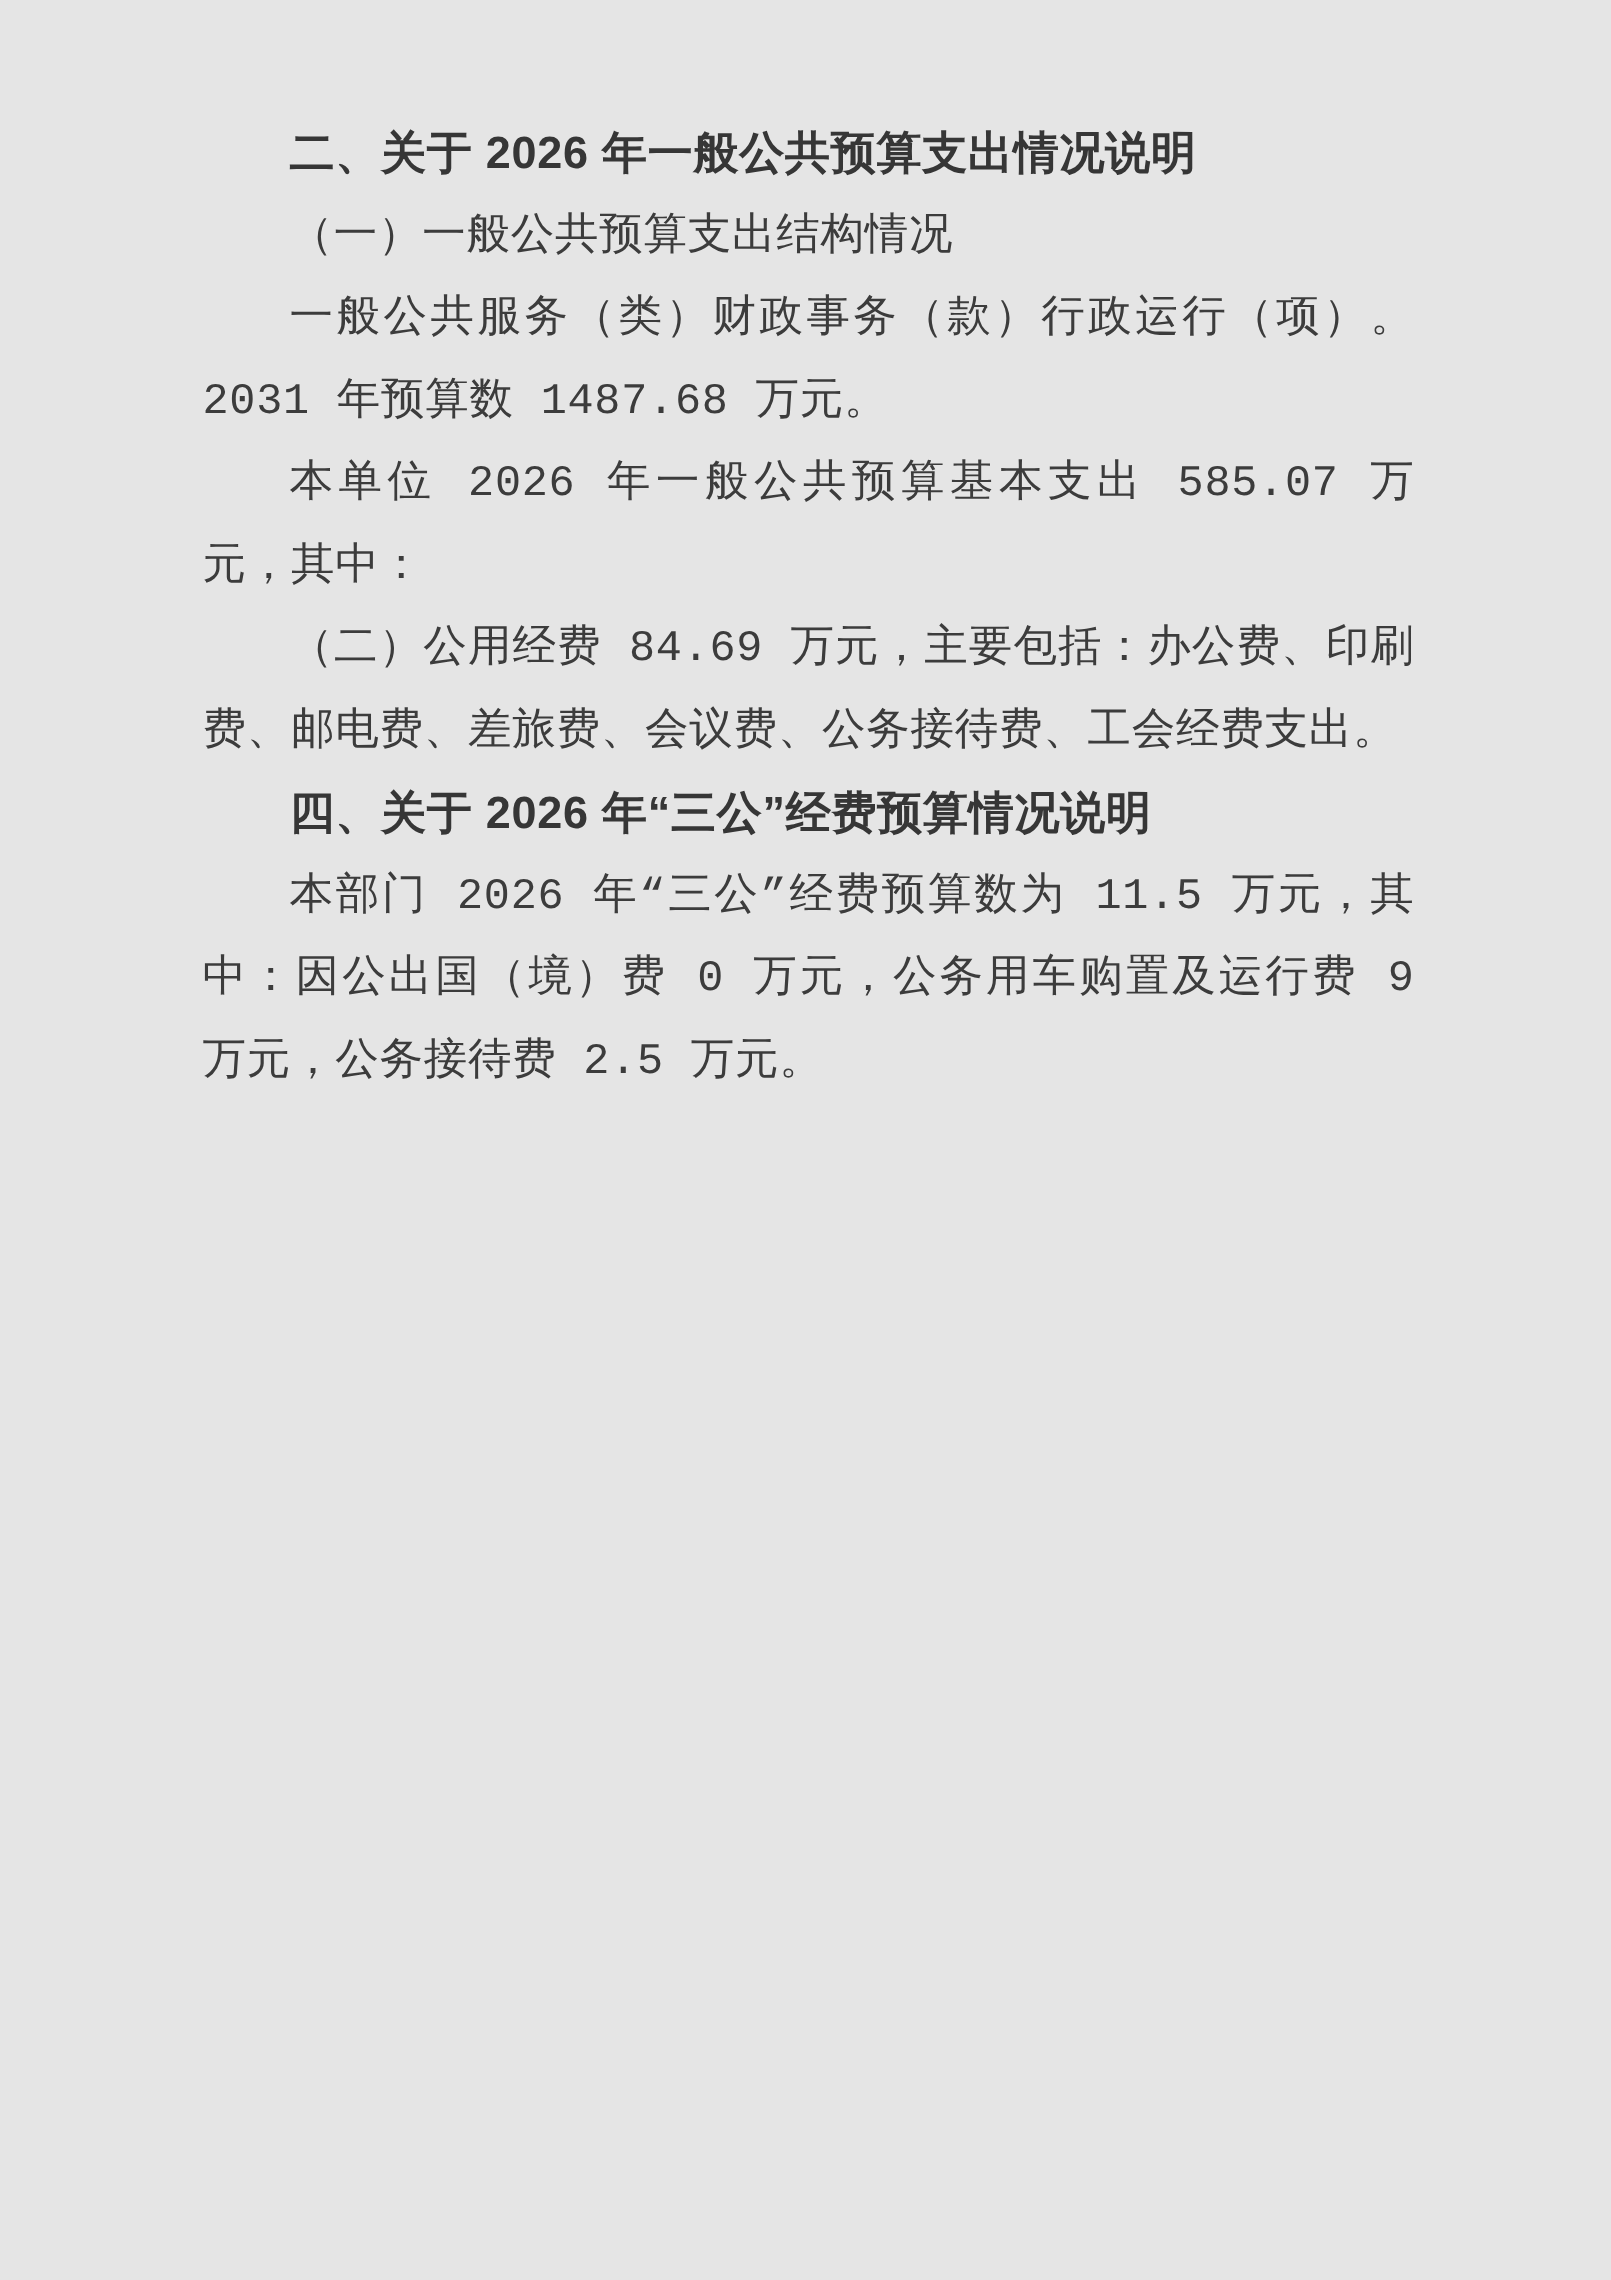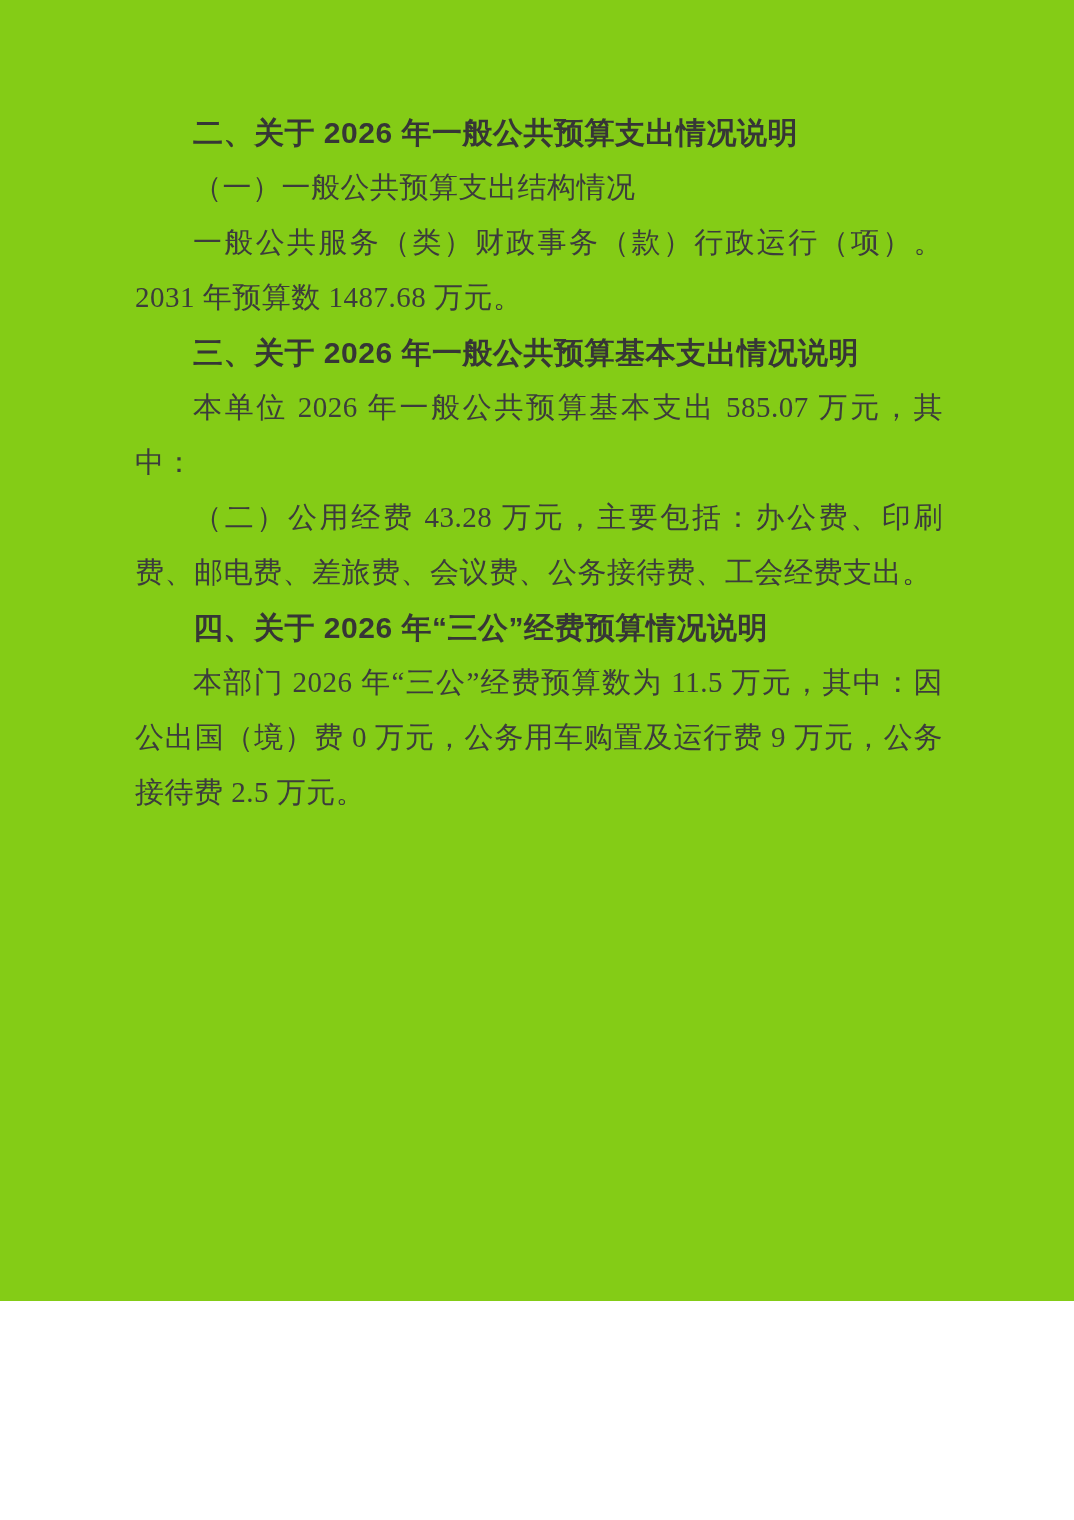--- a/index.html
+++ b/index.html
@@ -3,33 +3,33 @@
 <meta charset="utf-8">
 <style>
   html, body {
     margin: 0;
     padding: 0;
     background: #ffffff;
   }
   .page {
     position: relative;
     width: 1074px;
-    height: 1301px;
-    background: #84cc16;
+    height: 1520px;
+    background: #e5e5e5;
     overflow: hidden;
     box-sizing: border-box;
-    padding: 105px 131px 0 135px;
+    padding: 75px 131px 0 135px;
   }
   .doc-content {
     width: 808px;
     color: #3c3c3c;
   }
   .para {
     margin: 0;
-    font-family: Liberation Serif, serif;
+    font-family: Liberation Mono, monospace;
     font-size: 29px;
     line-height: 55px;
     text-indent: 58px;
     text-align: justify;
     letter-spacing: 0.5px;
     color: #3c3c3c;
   }
   .heading {
     margin: 0;
     font-family: "Liberation Sans", "DejaVu Sans", sans-serif;
@@ -43,19 +43,18 @@
   }
 </style>
 </head>
 <body>
 
 <div class="page">
   <div class="doc-content" id="doc-content">
       <p class="heading">二、关于 2026 年一般公共预算支出情况说明</p>
       <p class="para">（一）一般公共预算支出结构情况</p>
       <p class="para">一般公共服务（类）财政事务（款）行政运行（项）。2031 年预算数 1487.68 万元。</p>
-      <p class="heading">三、关于 2026 年一般公共预算基本支出情况说明</p>
       <p class="para">本单位 2026 年一般公共预算基本支出 585.07 万元，其中：</p>
-      <p class="para">（二）公用经费 43.28 万元，主要包括：办公费、印刷费、邮电费、差旅费、会议费、公务接待费、工会经费支出。</p>
+      <p class="para">（二）公用经费 84.69 万元，主要包括：办公费、印刷费、邮电费、差旅费、会议费、公务接待费、工会经费支出。</p>
       <p class="heading">四、关于 2026 年“三公”经费预算情况说明</p>
       <p class="para">本部门 2026 年“三公”经费预算数为 11.5 万元，其中：因公出国（境）费 0 万元，公务用车购置及运行费 9 万元，公务接待费 2.5 万元。</p>
     </div>
 </div>
 
 </body></html>

